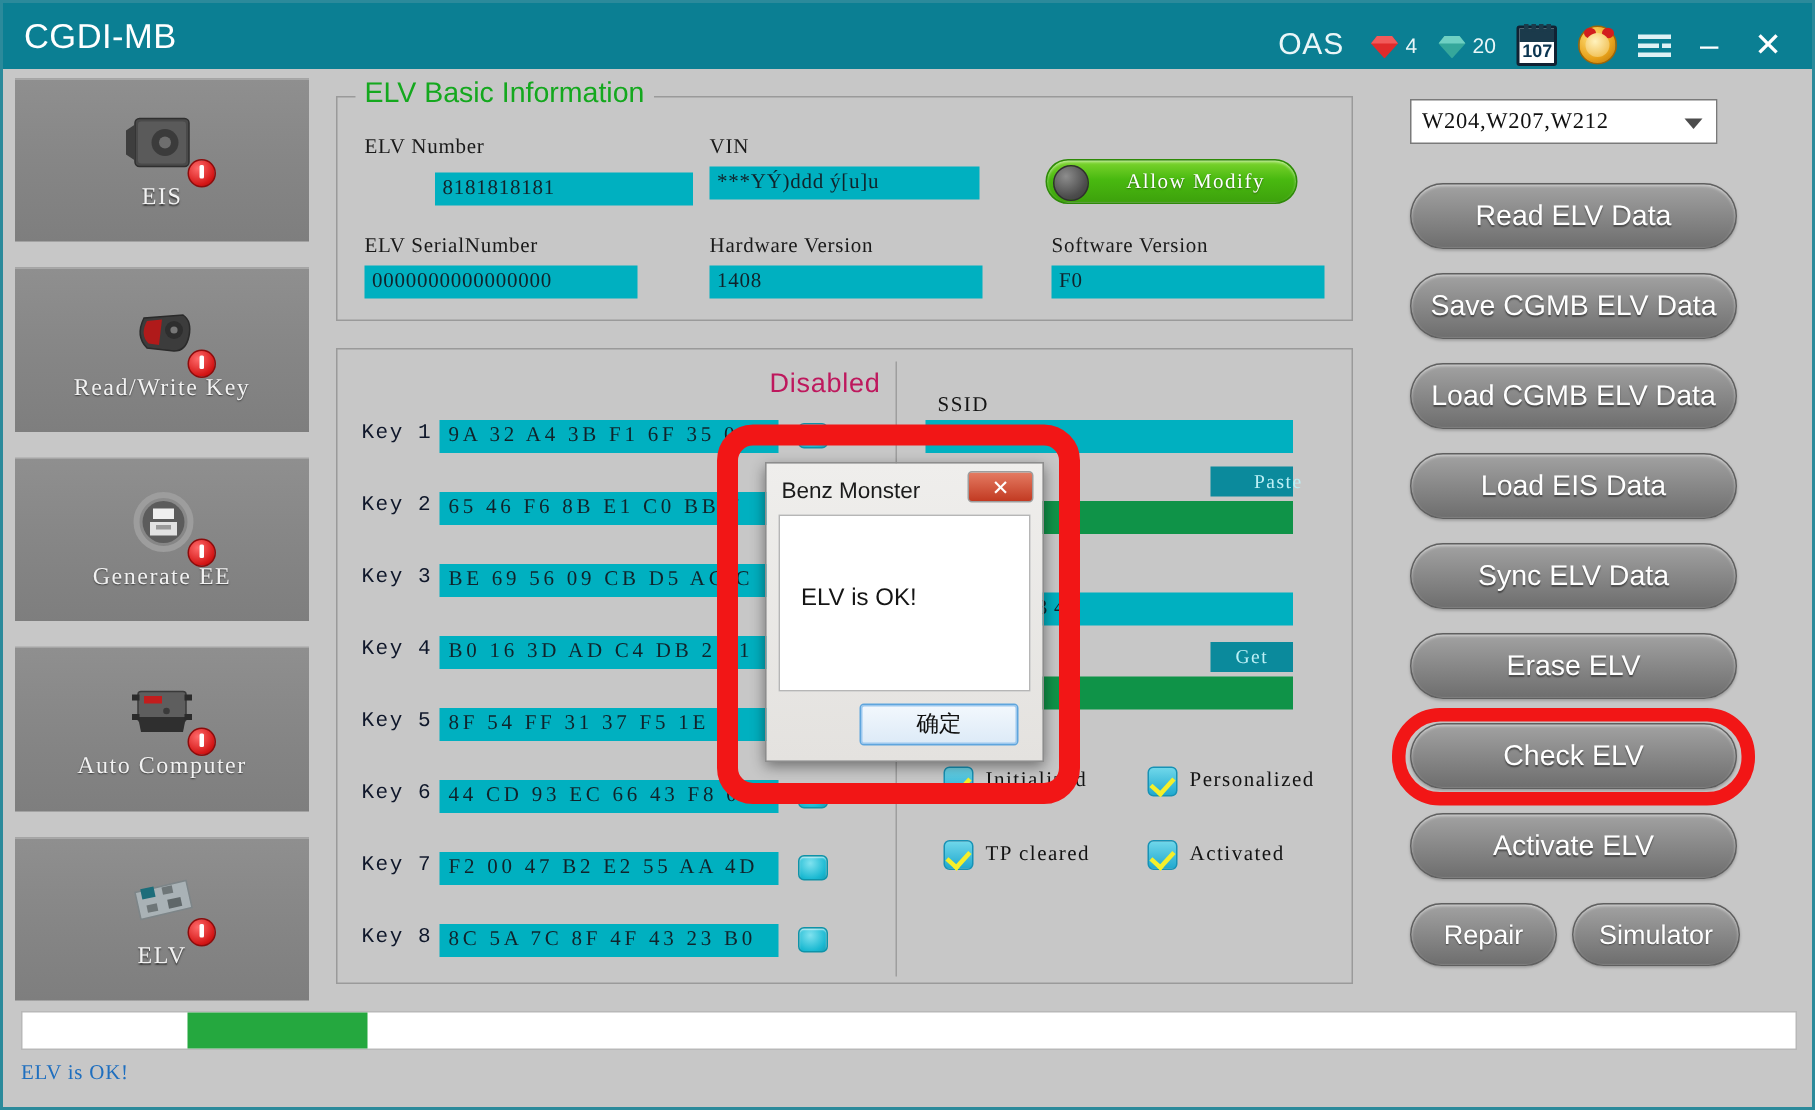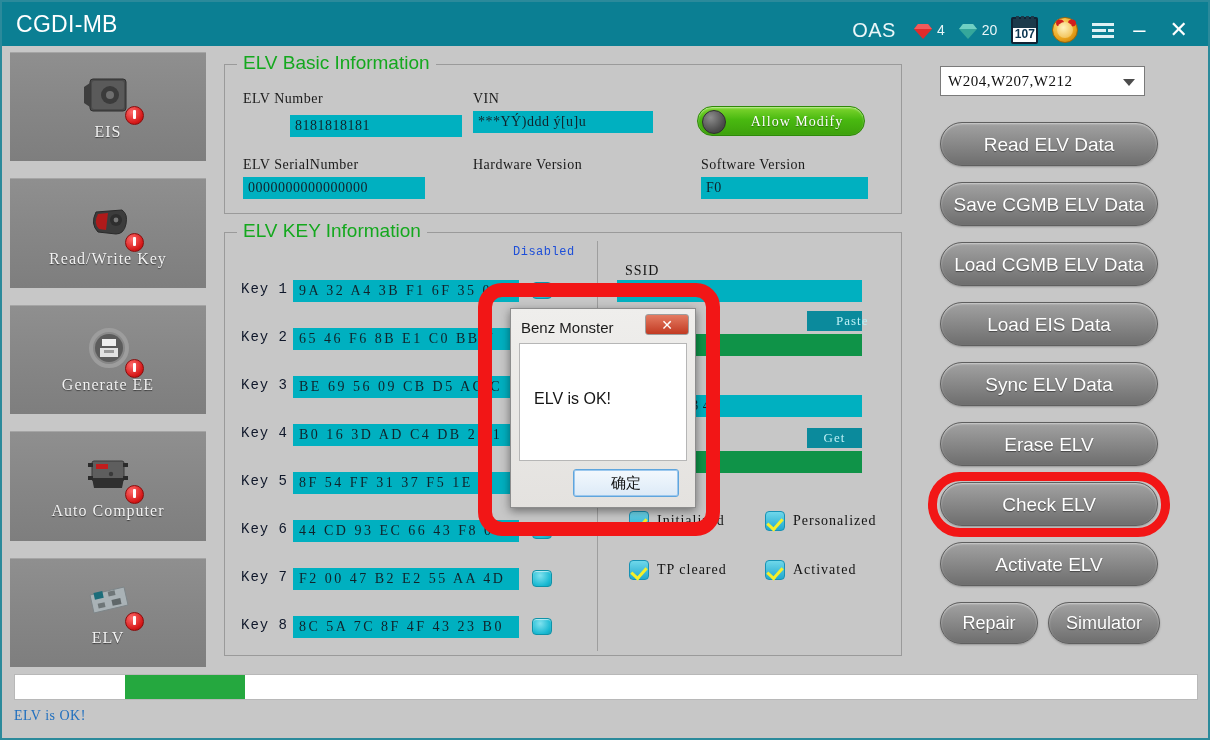--- a/index.html
+++ b/index.html
@@ -154,21 +154,21 @@
     font-family:"Liberation Serif", serif; font-size:14px; color:#10232b; letter-spacing:2.5px;
     padding-left:6px; white-space:nowrap; overflow:hidden;
   }
   .chkbox {
     position:absolute; width:20px; height:17px; border-radius:4px;
     background: radial-gradient(circle at 40% 30%, #7fe2ef, #1ab9d2 70%, #159fb6);
     border:1px solid #0e93a8; box-shadow: inset 0 1px 1px rgba(255,255,255,.6);
   }
   .vdiv { position:absolute; width:1px; background:#9e9e9e; }
   .hdr-disabled {
-    position:absolute; font-family:Liberation Mono, monospace; font-size:12px; color:#1d4ed8;
+    position:absolute; font-family:Liberation Sans, sans-serif; font-size:18px; color:#be185d;
     letter-spacing:.5px;
   }
   .hdr-ssid {
     position:absolute; font-family:"Liberation Serif", serif; font-size:14px; color:#141414;
     letter-spacing:1px;
   }
   .plabel {
     position:absolute; font-family:"Liberation Serif", serif; font-size:14px; color:#5b2fb8;
     letter-spacing:.5px; white-space:nowrap;
   }
@@ -427,27 +427,27 @@
 
       <div class="toggle" style="left:472px; top:41px;">
         <div class="knob"></div>
         <div class="tlabel">Allow Modify</div>
       </div>
 
       <div class="fld-label" style="left:18px; top:92px;">ELV SerialNumber</div>
       <div class="fld" style="left:18px; top:112px; width:182px;">0000000000000000</div>
 
       <div class="fld-label" style="left:248px; top:92px;">Hardware Version</div>
+      <div class="fld" style="left:248px; top:112px; width:182px;">1408</div>
 
       <div class="fld-label" style="left:476px; top:92px;">Software Version</div>
-      <div class="fld" style="left:476px; top:112px; width:167px;">F0</div>
+      <div class="fld" style="left:476px; top:112px; width:182px;">F0</div>
     </div>
 
     <div class="group" id="grp-key">
-      <div class="legend">ELV KEY Information</div>
 
       <div class="hdr-disabled" style="left:288px; top:12px;">Disabled</div>
       <div class="vdiv" style="left:372px; top:8px; height:410px;"></div>
       <div class="hdr-ssid" style="left:400px; top:30px;">SSID</div>
 
       <div>
         <div class="keyname" style="left:16px; top:48px;">Key 1</div>
         <div class="keyfld" style="left:68px; top:47px; width:226px;">9A 32 A4 3B F1 6F 35 0</div>
         <div class="chkbox" style="left:307px; top:49px;"></div>
       </div>

